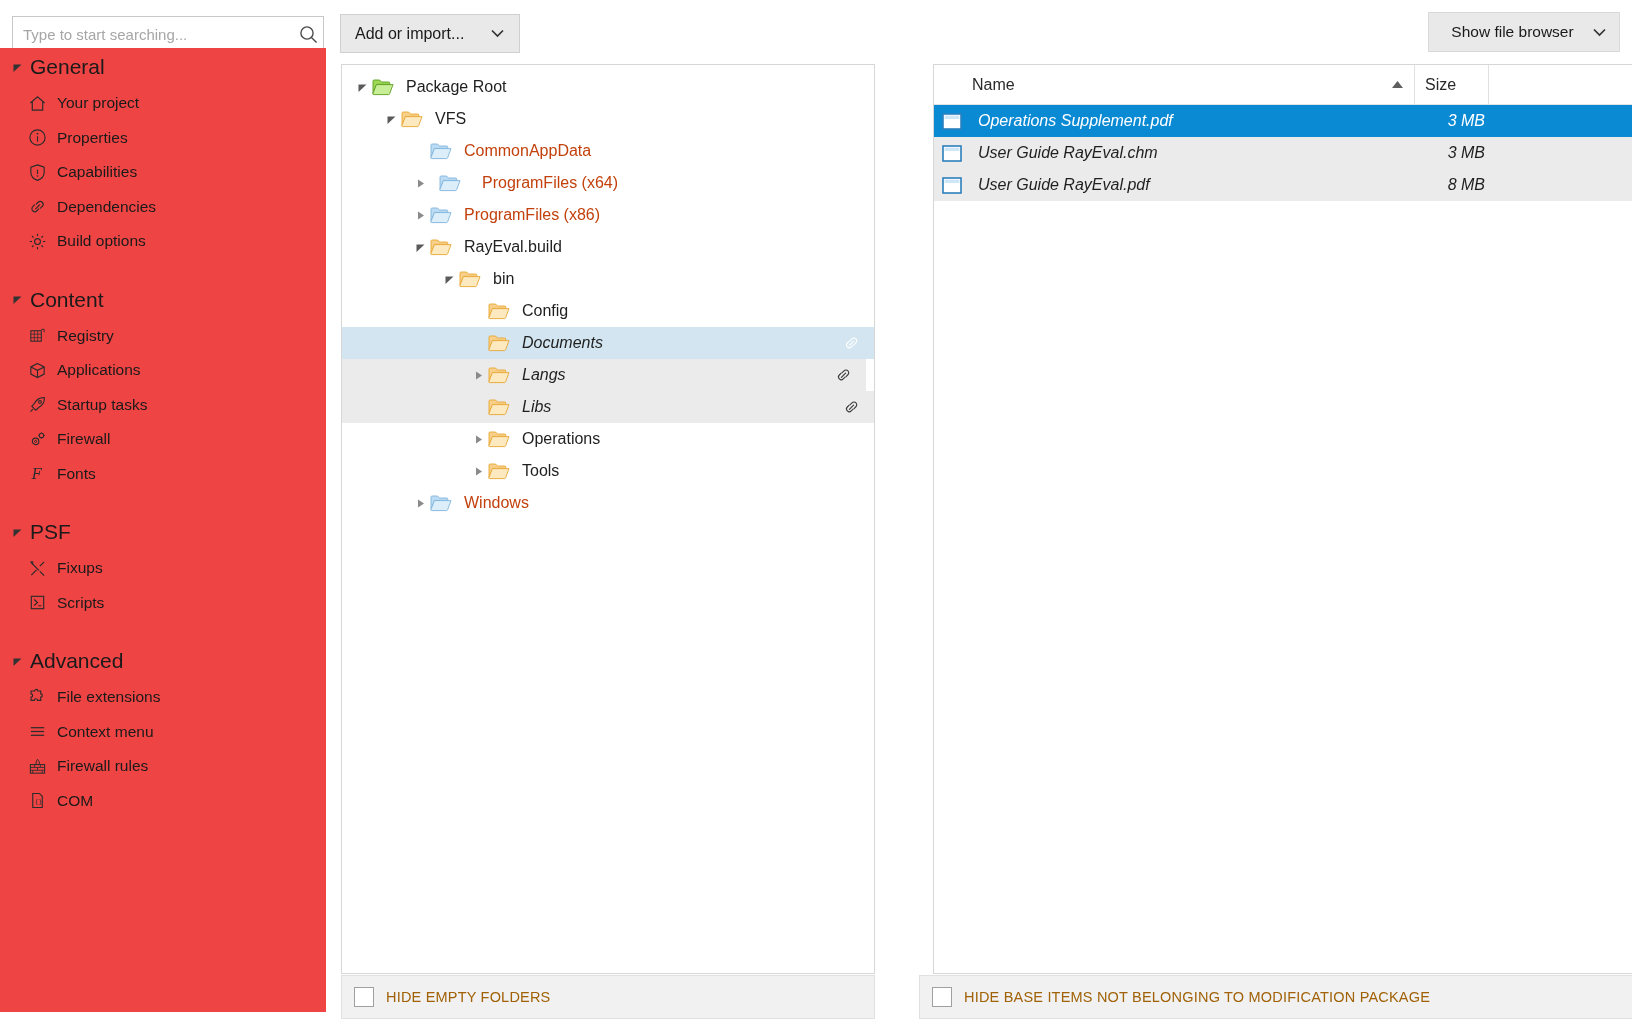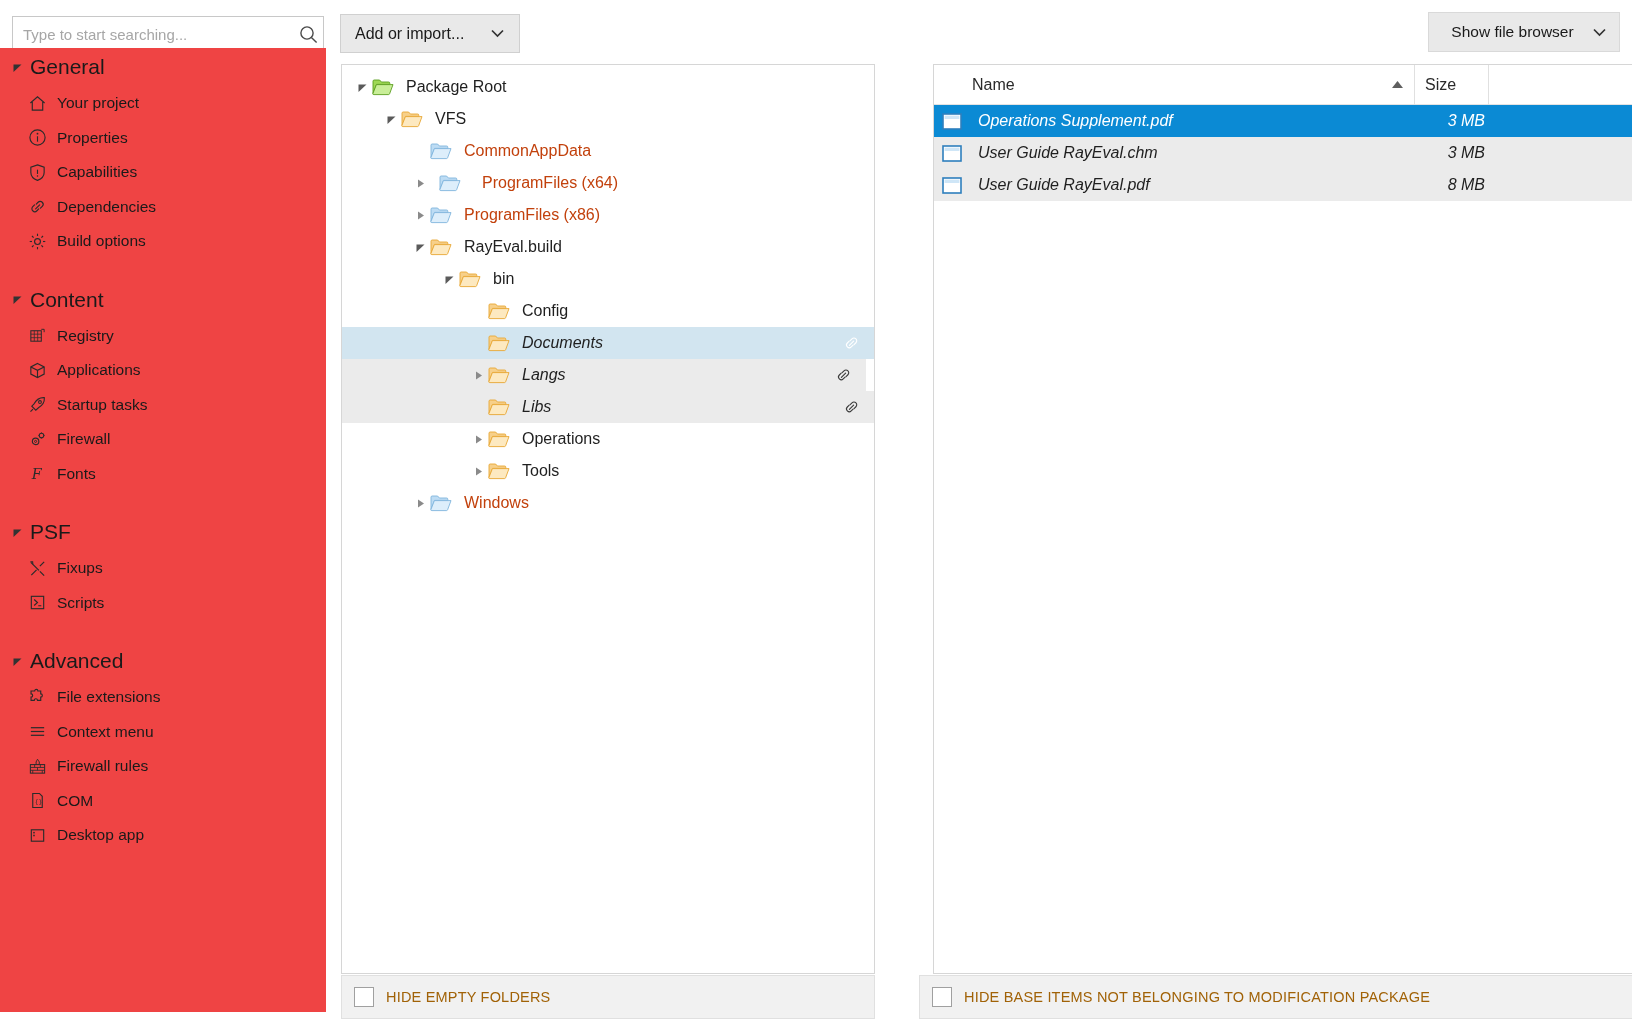--- a/index.html
+++ b/index.html
@@ -489,32 +489,20 @@
     </div>
     <div class="side-item">
       <span class="ic">
         <svg width="19" height="19" viewBox="0 0 20 20">
             <path d="M5 2.6 H12 L15 5.6 V17.4 H5 Z" fill="none" stroke="currentColor" stroke-width="1.2"></path>
             <text x="7" y="13.6" font-family="DejaVu Sans Mono, monospace" font-size="6.6" fill="currentColor">{}</text>
           </svg>
       </span>
       <span class="itxt">COM</span>
     </div>
-    <div class="side-item">
-      <span class="ic">
-        <svg width="19" height="19" viewBox="0 0 20 20">
-            <rect x="3.5" y="4" width="13" height="12" fill="none" stroke="currentColor" stroke-width="1.2"></rect>
-            <g fill="currentColor">
-              <rect x="5.5" y="6.2" width="1.6" height="1.6"></rect>
-              <rect x="5.5" y="9.2" width="1.6" height="1.6"></rect>
-            </g>
-          </svg>
-      </span>
-      <span class="itxt">Desktop app</span>
-    </div>
   </div>
 
   <div class="tree-panel">
     <div id="tree-body" style="padding-top:6px;">
         <div class="trow" style="padding-left: 10px;">
           <span class="expander open">
             <svg width="11" height="11" viewBox="0 0 11 11">
               <polygon points="1.5,2.5 9.5,2.5 1.5,10" fill="#5a5a5a"></polygon>
             </svg>
           </span>

